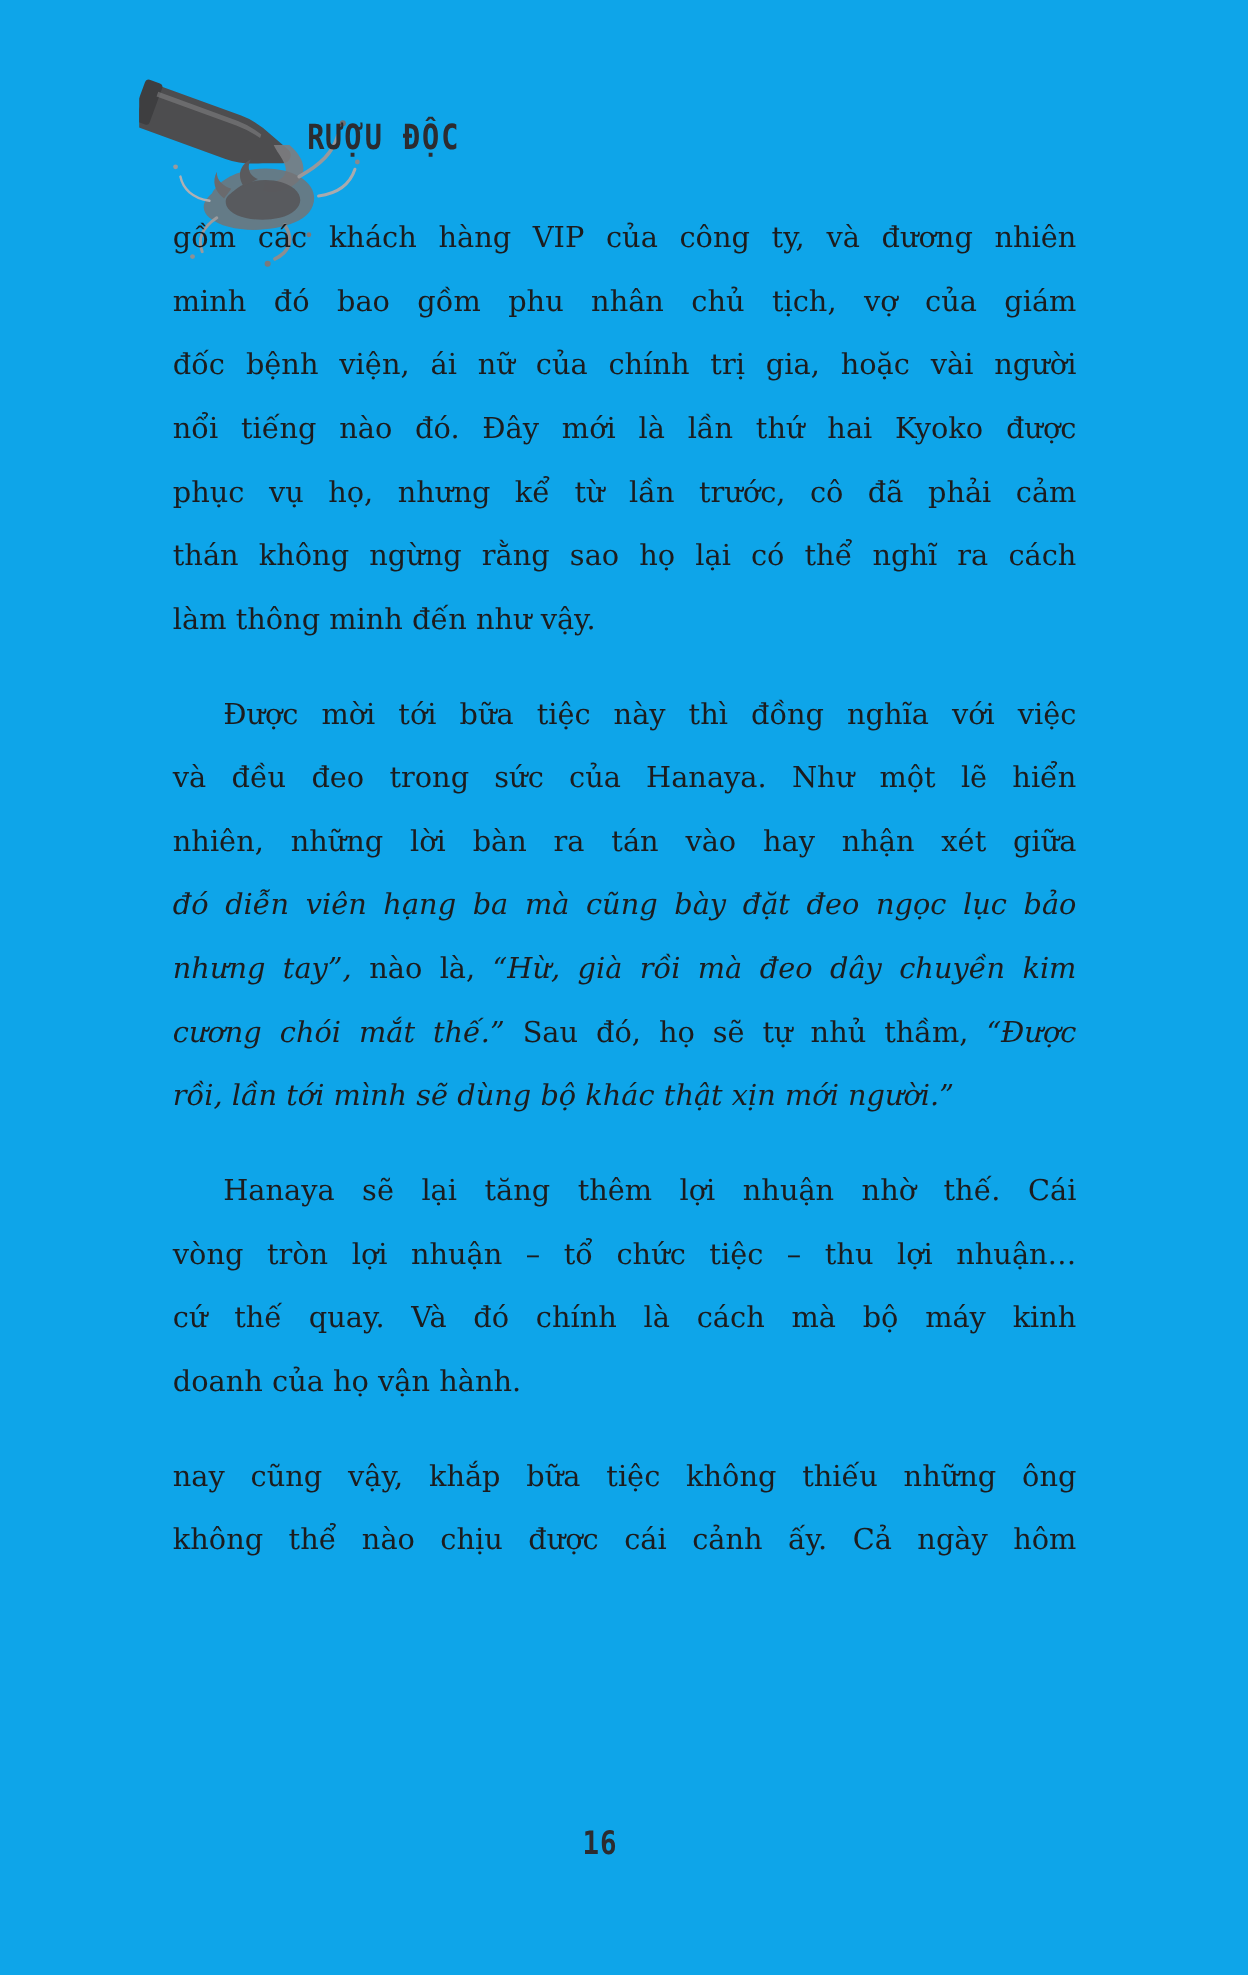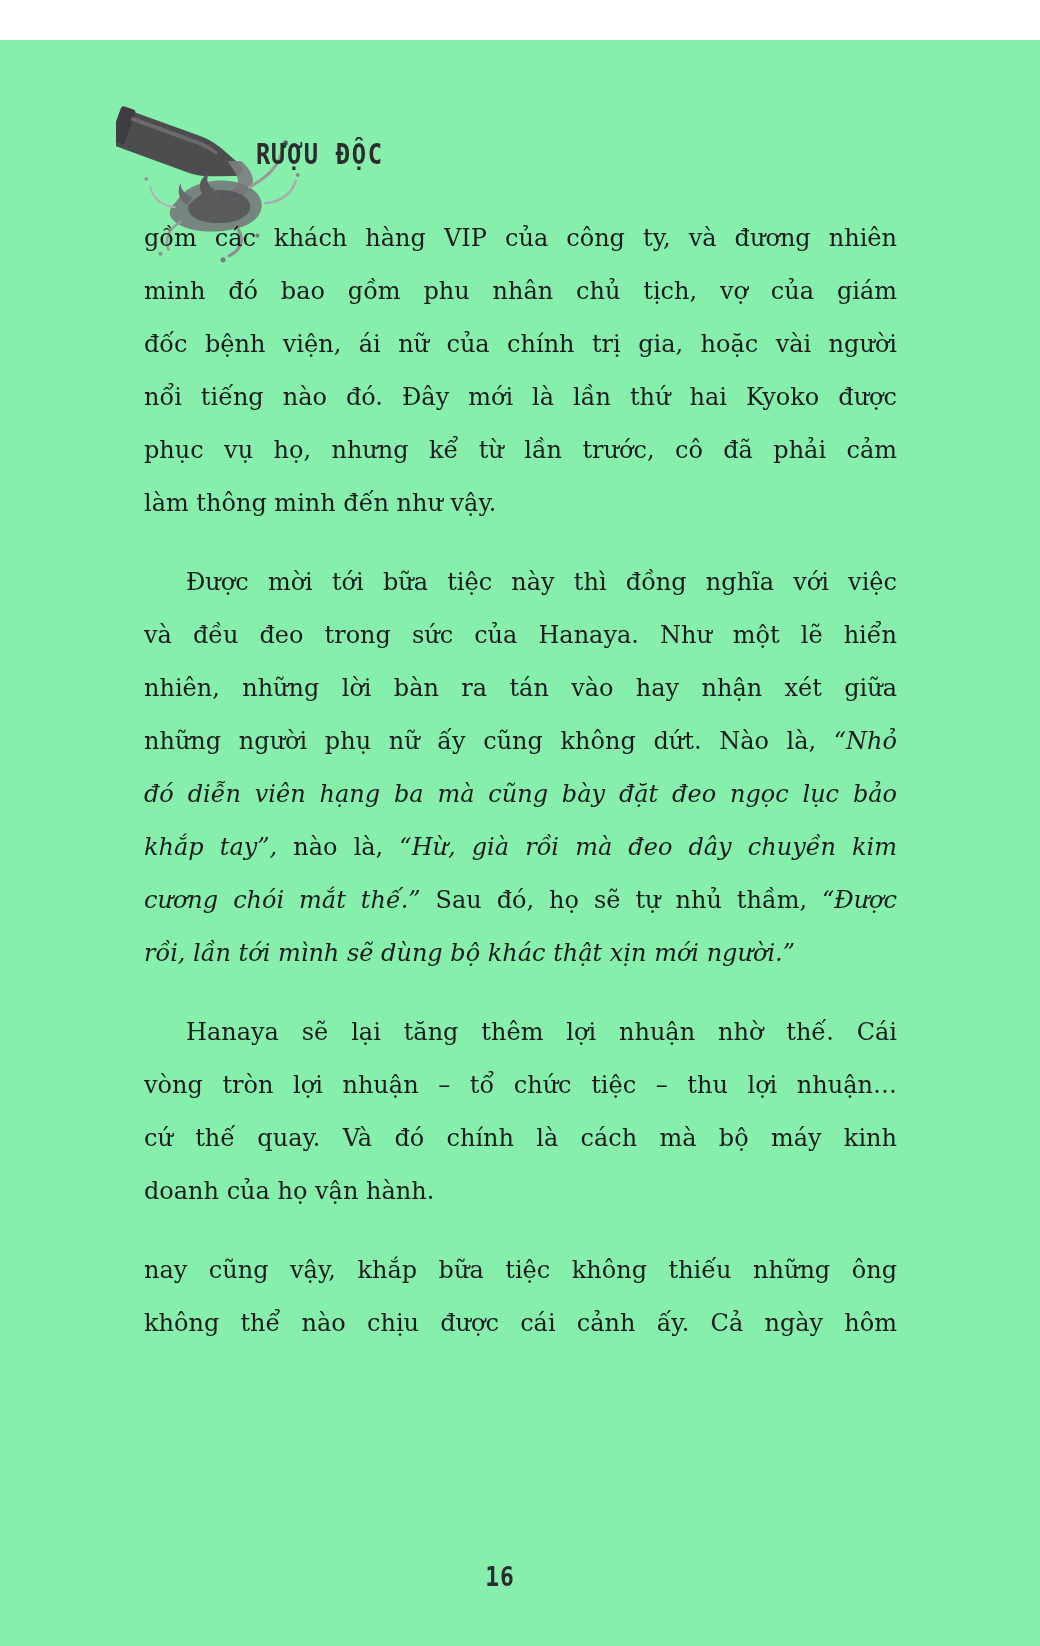--- a/index.html
+++ b/index.html
@@ -11,22 +11,21 @@
     width: 1040px;
     height: 1646px;
     position: relative;
     overflow: hidden;
     font-family: "DejaVu Serif", serif;
     color: #1c1c1e;
   }
   .page {
     position: absolute;
     inset: 0;
-    background: #86efac;
-    margin-top: 40px;
+    background: #0ea5e9;
   }
   
   .header-logo {
     position: absolute;
     left: 116px;
     top: 42px;
     width: 202px;
     height: 182px;
   }
   .header-title {
@@ -115,29 +114,29 @@
 
   <div class="header-title" style="color: rgb(44, 44, 48);">RƯỢU ĐỘC</div>
 
   <div class="body-text">
       <div class="para">
         <div class="line"><span class="rm">gồm các khách hàng VIP của công ty, và đương nhiên</span></div>
         <div class="line"><span class="rm">minh đó bao gồm phu nhân chủ tịch, vợ của giám</span></div>
         <div class="line"><span class="rm">đốc bệnh viện, ái nữ của chính trị gia, hoặc vài người</span></div>
         <div class="line"><span class="rm">nổi tiếng nào đó. Đây mới là lần thứ hai Kyoko được</span></div>
         <div class="line"><span class="rm">phục vụ họ, nhưng kể từ lần trước, cô đã phải cảm</span></div>
+        <div class="line"><span class="rm">thán không ngừng rằng sao họ lại có thể nghĩ ra cách</span></div>
         <div class="line flush"><span class="rm">làm thông minh đến như vậy.</span></div>
       </div>
       <div class="para">
         <div class="line indented"><span class="rm">Được mời tới bữa tiệc này thì đồng nghĩa với việc</span></div>
         <div class="line"><span class="rm">và đều đeo trong sức của Hanaya. Như một lẽ hiển</span></div>
         <div class="line"><span class="rm">nhiên, những lời bàn ra tán vào hay nhận xét giữa</span></div>
-        <div class="line"><span class="rm">những người phụ nữ ấy cũng không dứt. Nào là, </span><span class="it">“Nhỏ</span></div>
         <div class="line"><span class="it">đó diễn viên hạng ba mà cũng bày đặt đeo ngọc lục bảo</span></div>
-        <div class="line"><span class="it">khắp tay”,</span><span class="rm"> nào là, </span><span class="it">“Hừ, già rồi mà đeo dây chuyền kim</span></div>
+        <div class="line"><span class="it">nhưng tay”,</span><span class="rm"> nào là, </span><span class="it">“Hừ, già rồi mà đeo dây chuyền kim</span></div>
         <div class="line"><span class="it">cương chói mắt thế.”</span><span class="rm"> Sau đó, họ sẽ tự nhủ thầm, </span><span class="it">“Được</span></div>
         <div class="line flush"><span class="it">rồi, lần tới mình sẽ dùng bộ khác thật xịn mới người.”</span></div>
       </div>
       <div class="para">
         <div class="line indented"><span class="rm">Hanaya sẽ lại tăng thêm lợi nhuận nhờ thế. Cái</span></div>
         <div class="line"><span class="rm">vòng tròn lợi nhuận – tổ chức tiệc – thu lợi nhuận…</span></div>
         <div class="line"><span class="rm">cứ thế quay. Và đó chính là cách mà bộ máy kinh</span></div>
         <div class="line flush"><span class="rm">doanh của họ vận hành.</span></div>
       </div>
       <div class="para">

